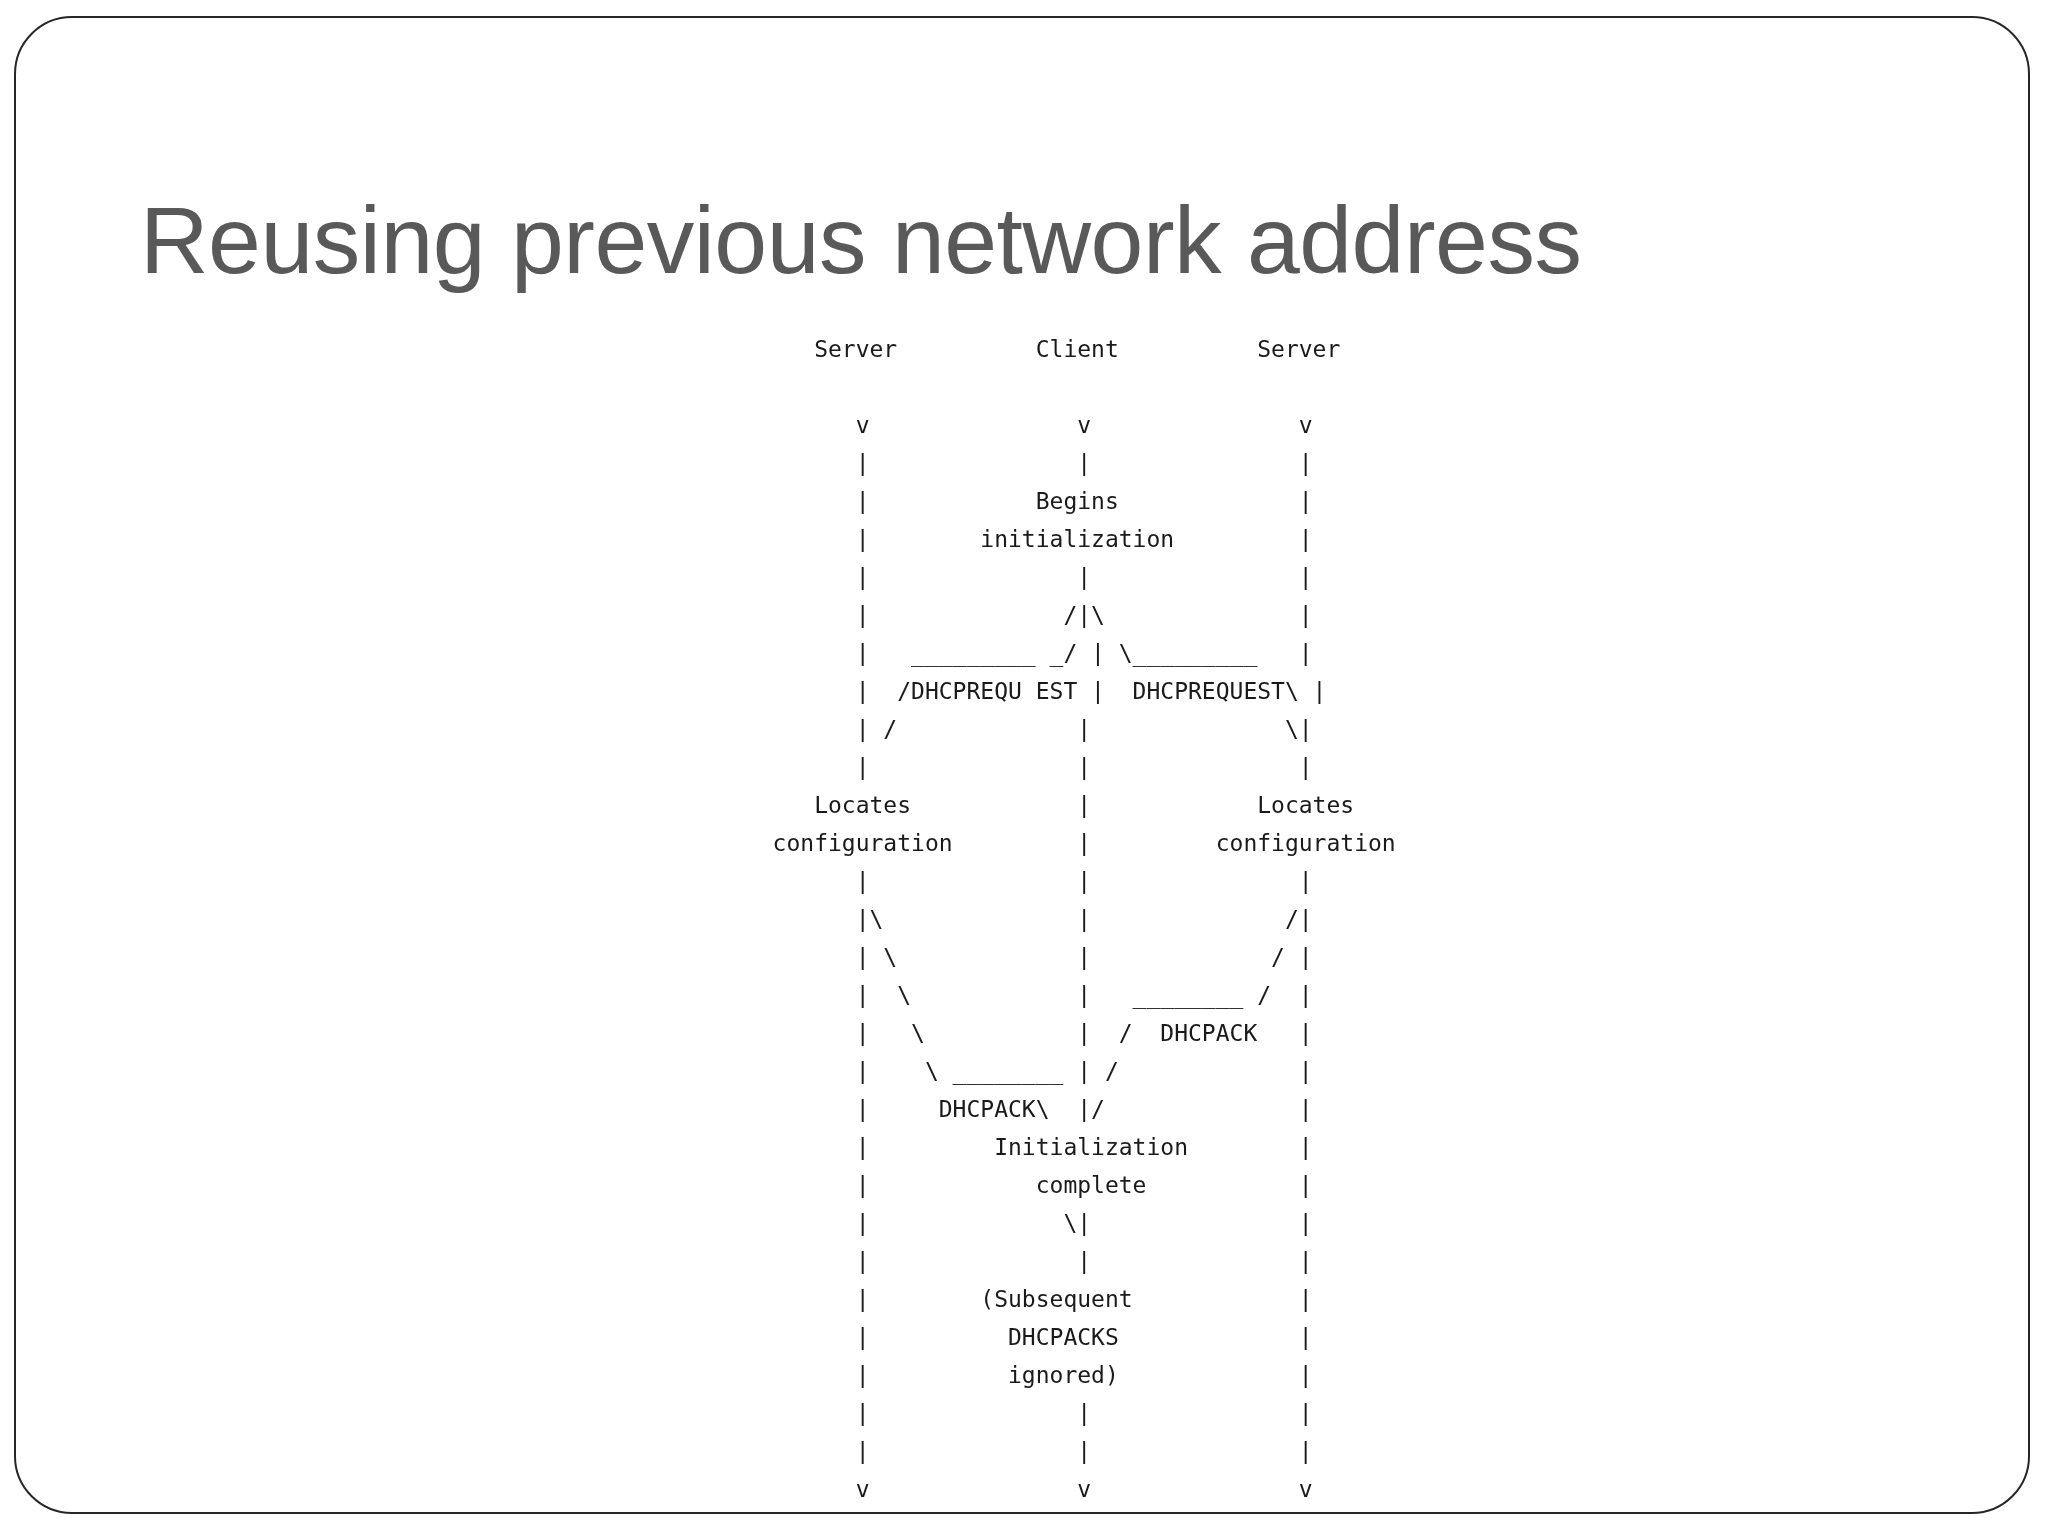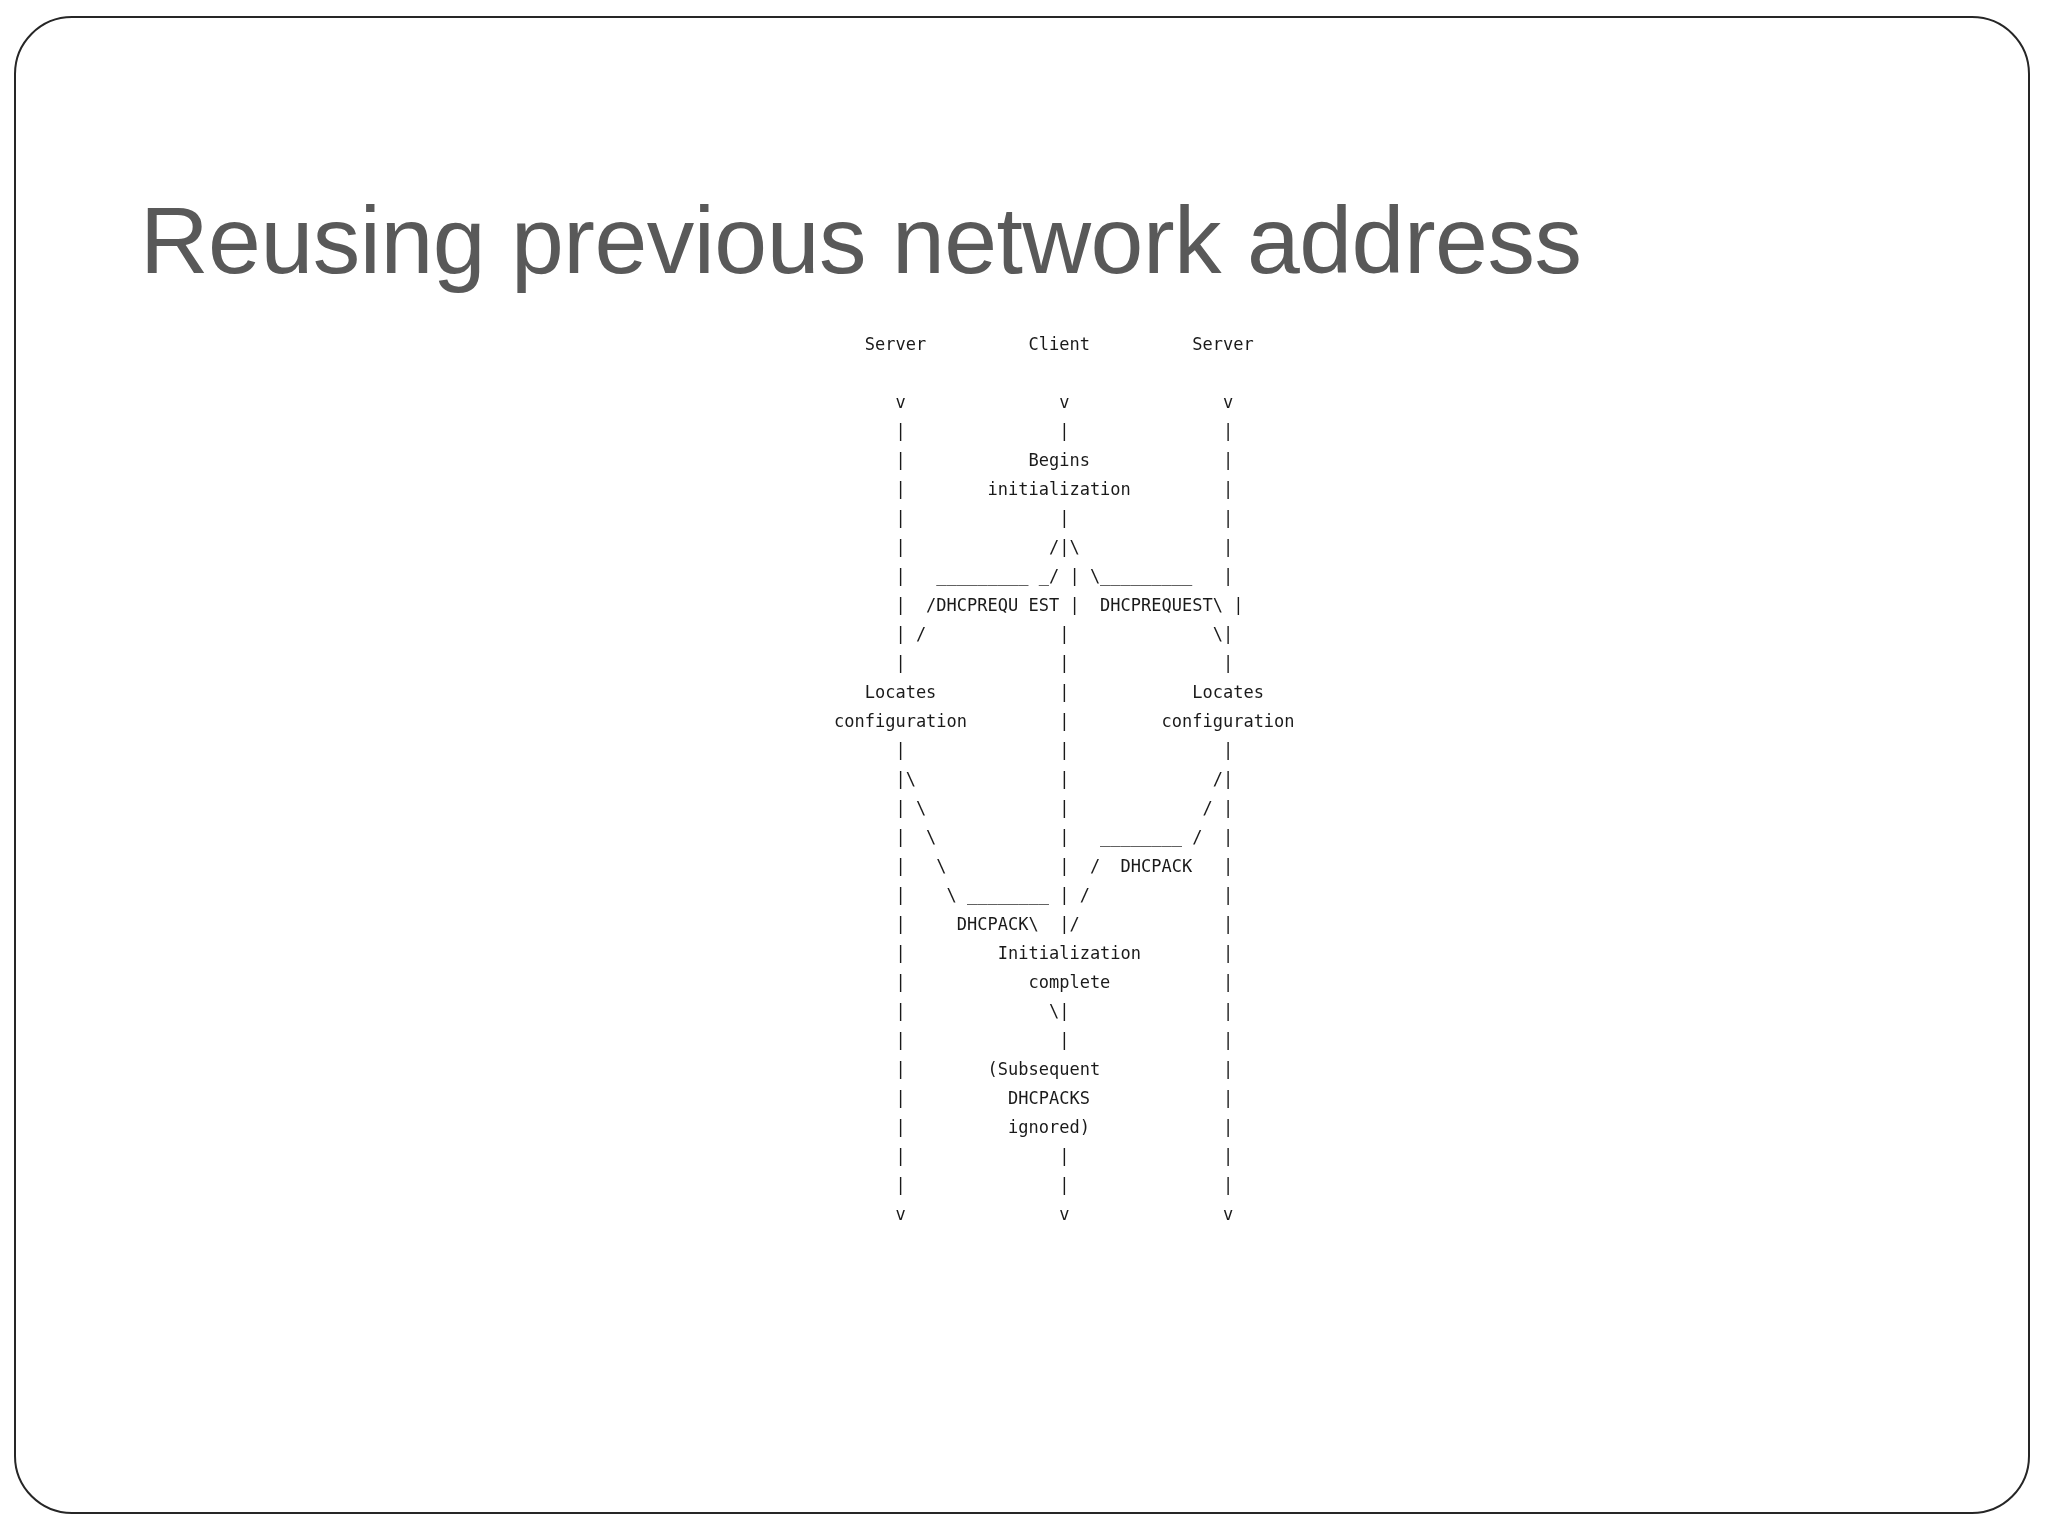--- a/index.html
+++ b/index.html
@@ -54,22 +54,22 @@
     position: absolute;
     left: 0;
     top: 330px;
     width: 2048px;
     display: flex;
     justify-content: center;
   }
 
   #ascii-diagram {
     font-family: "DejaVu Sans Mono", "Liberation Mono", monospace;
-    font-size: 17px;
-    line-height: 29px;
+    font-size: 23px;
+    line-height: 38px;
     color: #1a1a1a;
     white-space: pre;
     margin: 0;
     letter-spacing: 0px;
     transform: translateX(-16px);
   }
 </style>
 </head>
 <body style="background: rgb(255, 255, 255);">
 

